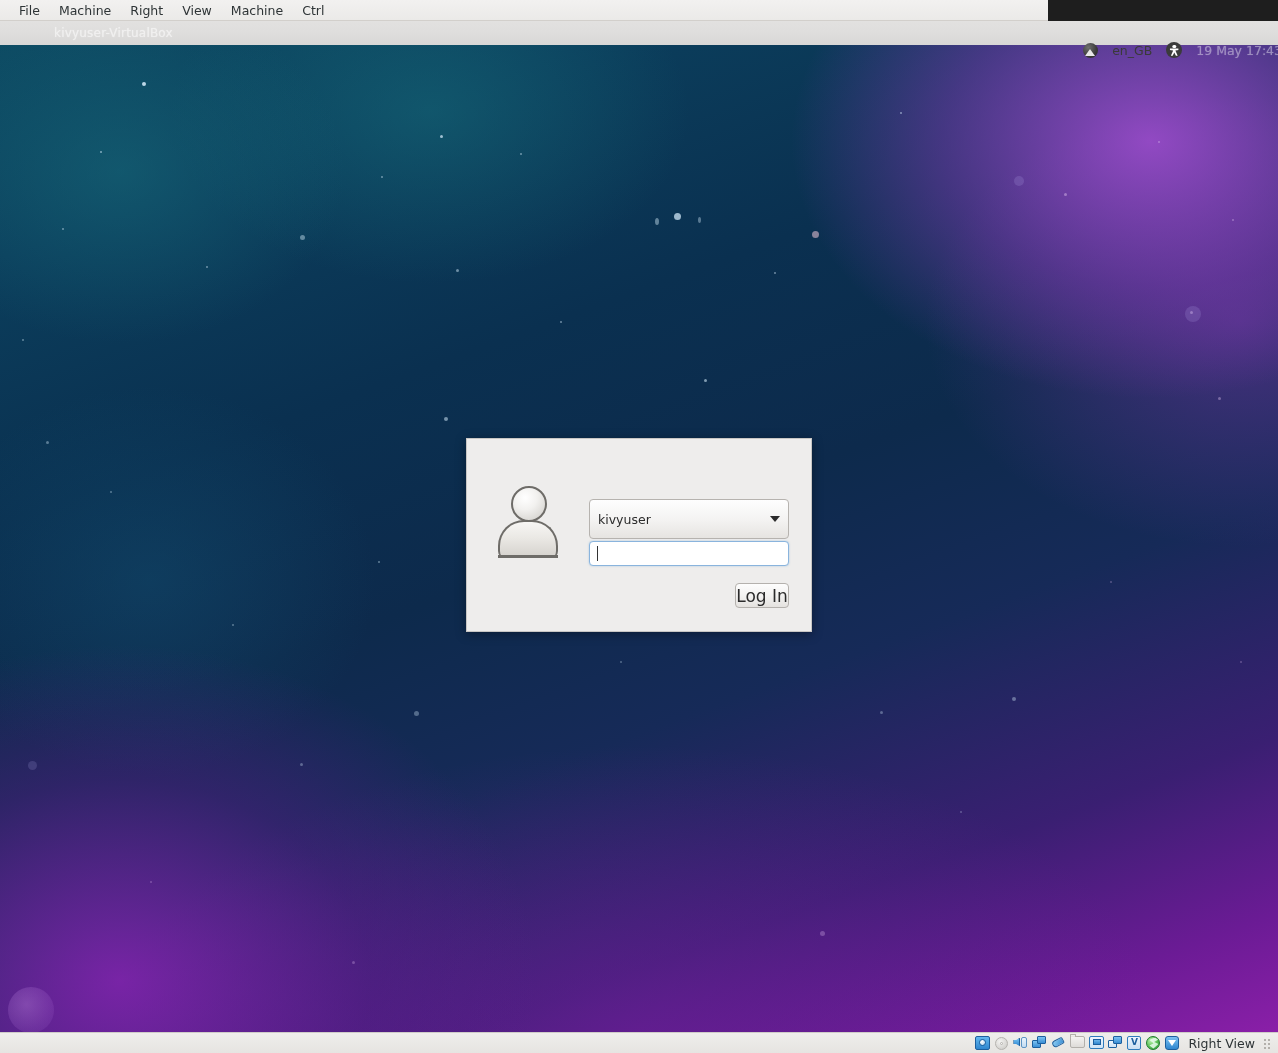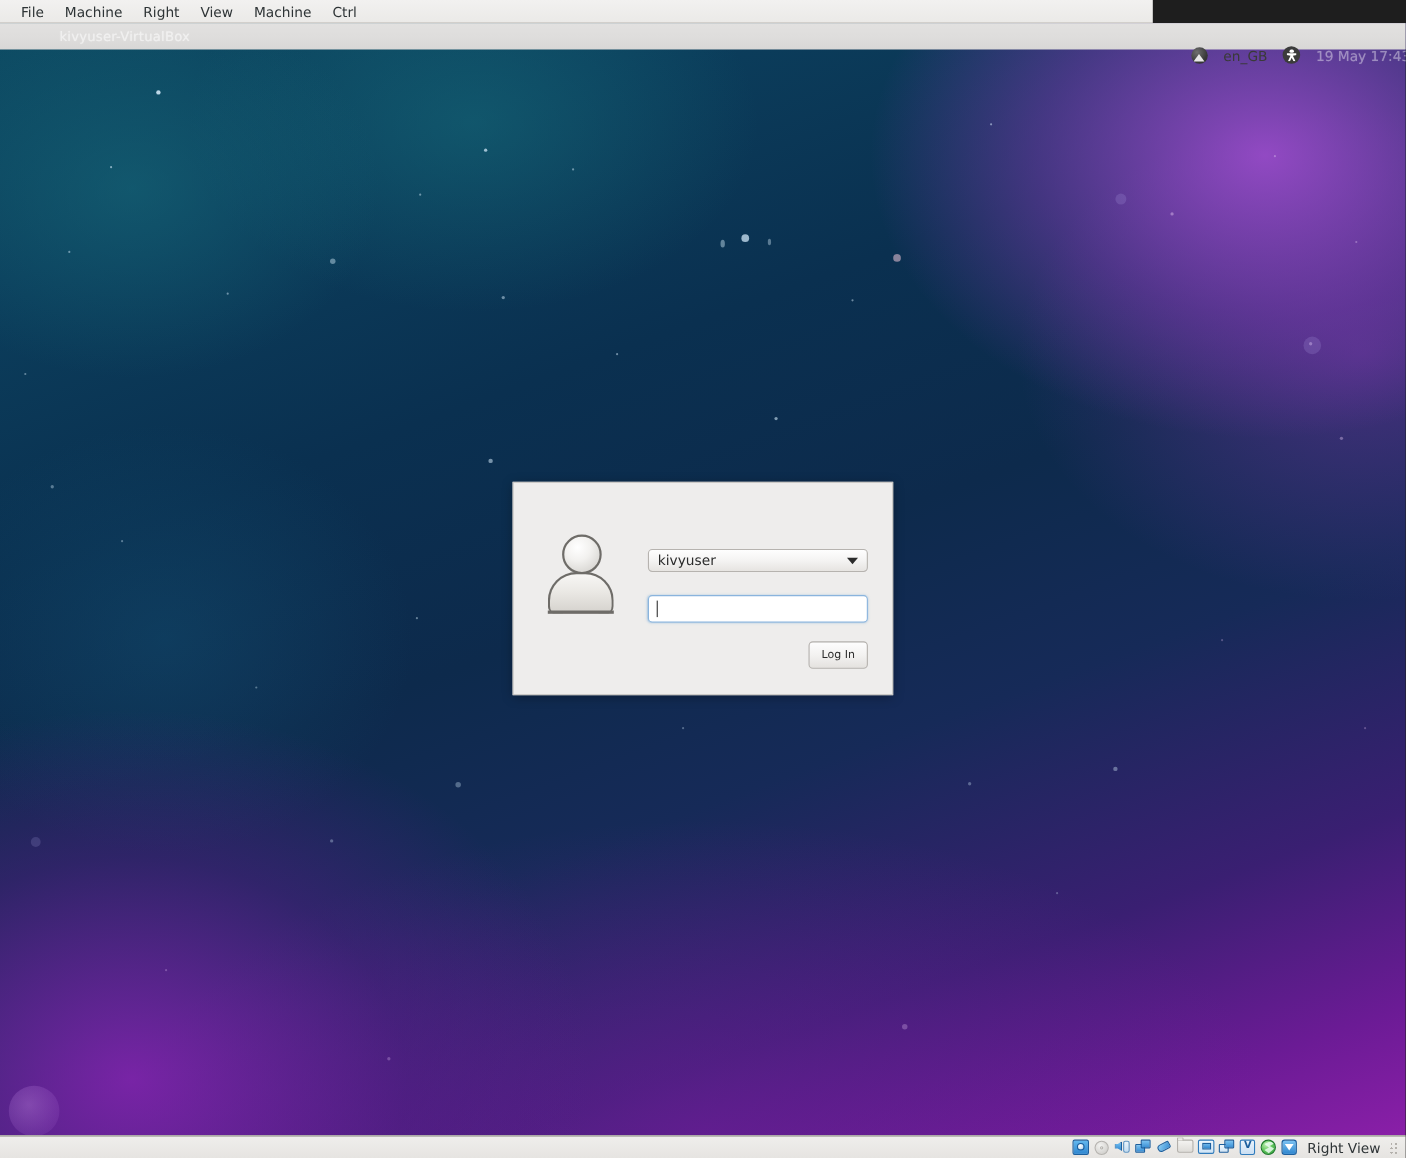--- a/index.html
+++ b/index.html
@@ -246,21 +246,21 @@
     left: -2.5px; bottom: 0;
     width: 60px; height: 3px;
     background: #6e6c68;
   }
 
   .user-select {
     position: absolute;
     left: 122px;
     top: 60px;
     width: 200px;
-    height: 21px;
+    height: 40px;
     background: linear-gradient(to bottom, #fefefe 0%, #f4f3f2 52%, #e6e4e1 100%);
     border: 1px solid #b6b3af;
     border-radius: 4px;
     box-sizing: border-box;
     display: flex;
     align-items: center;
     padding: 0 8px;
     cursor: pointer;
   }
   .user-select-label {
@@ -309,21 +309,21 @@
     top: 144px;
     width: 54px;
     height: 25px;
     background: linear-gradient(to bottom, #fdfdfd 0%, #f3f2f1 50%, #e4e2df 100%);
     border: 1px solid #b4b1ad;
     border-radius: 4px;
     box-sizing: border-box;
     display: flex;
     align-items: center;
     justify-content: center;
-    font-size: 10px;
+    font-size: 17px;
     color: #2b2b2b;
     cursor: pointer;
   }
 
   
   .vbox-statusbar {
     position: absolute;
     left: 0;
     top: 1032px;
     width: 1278px;

